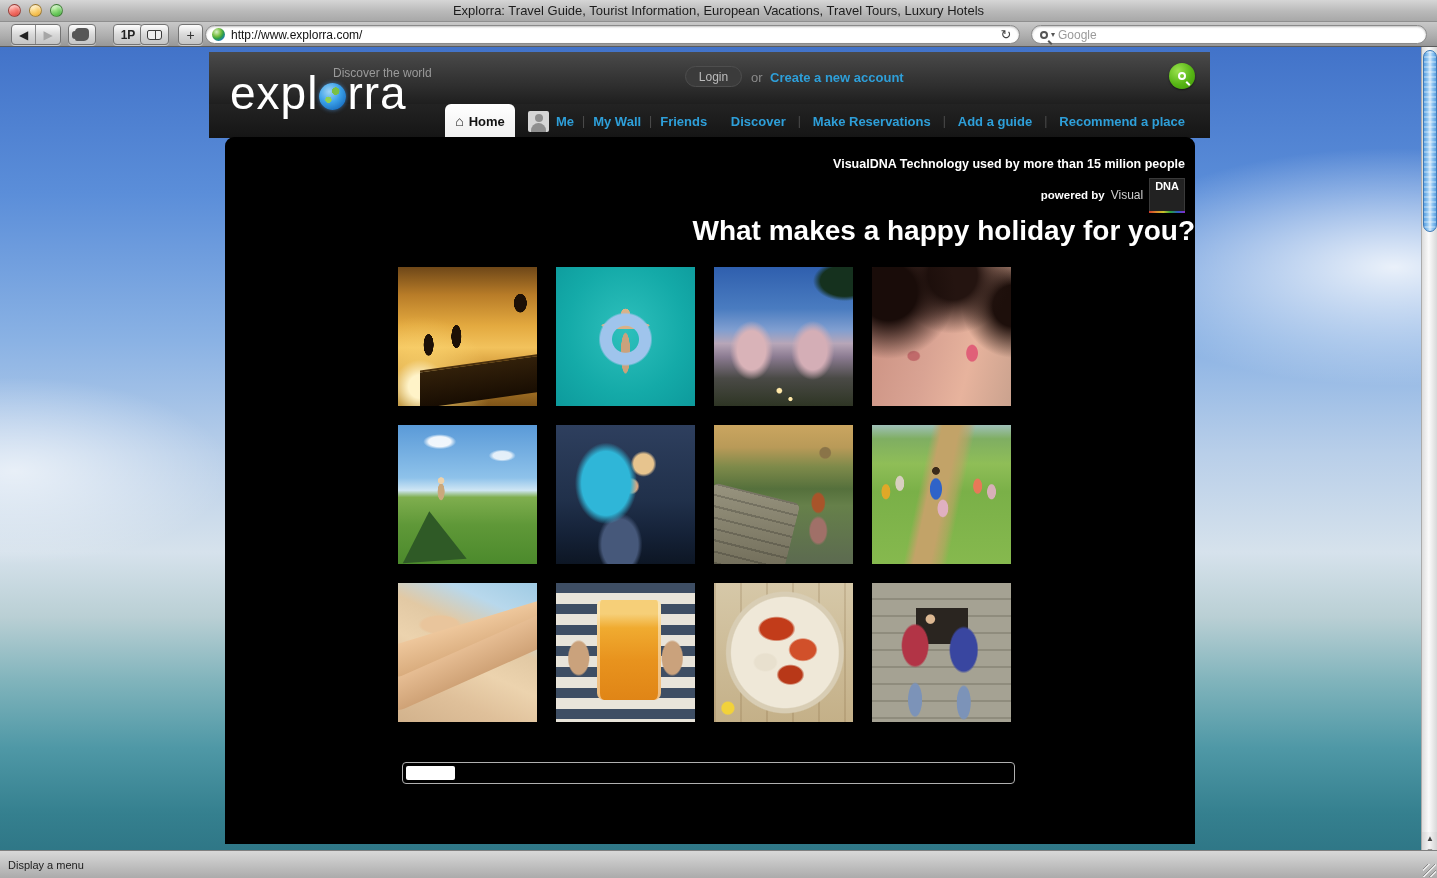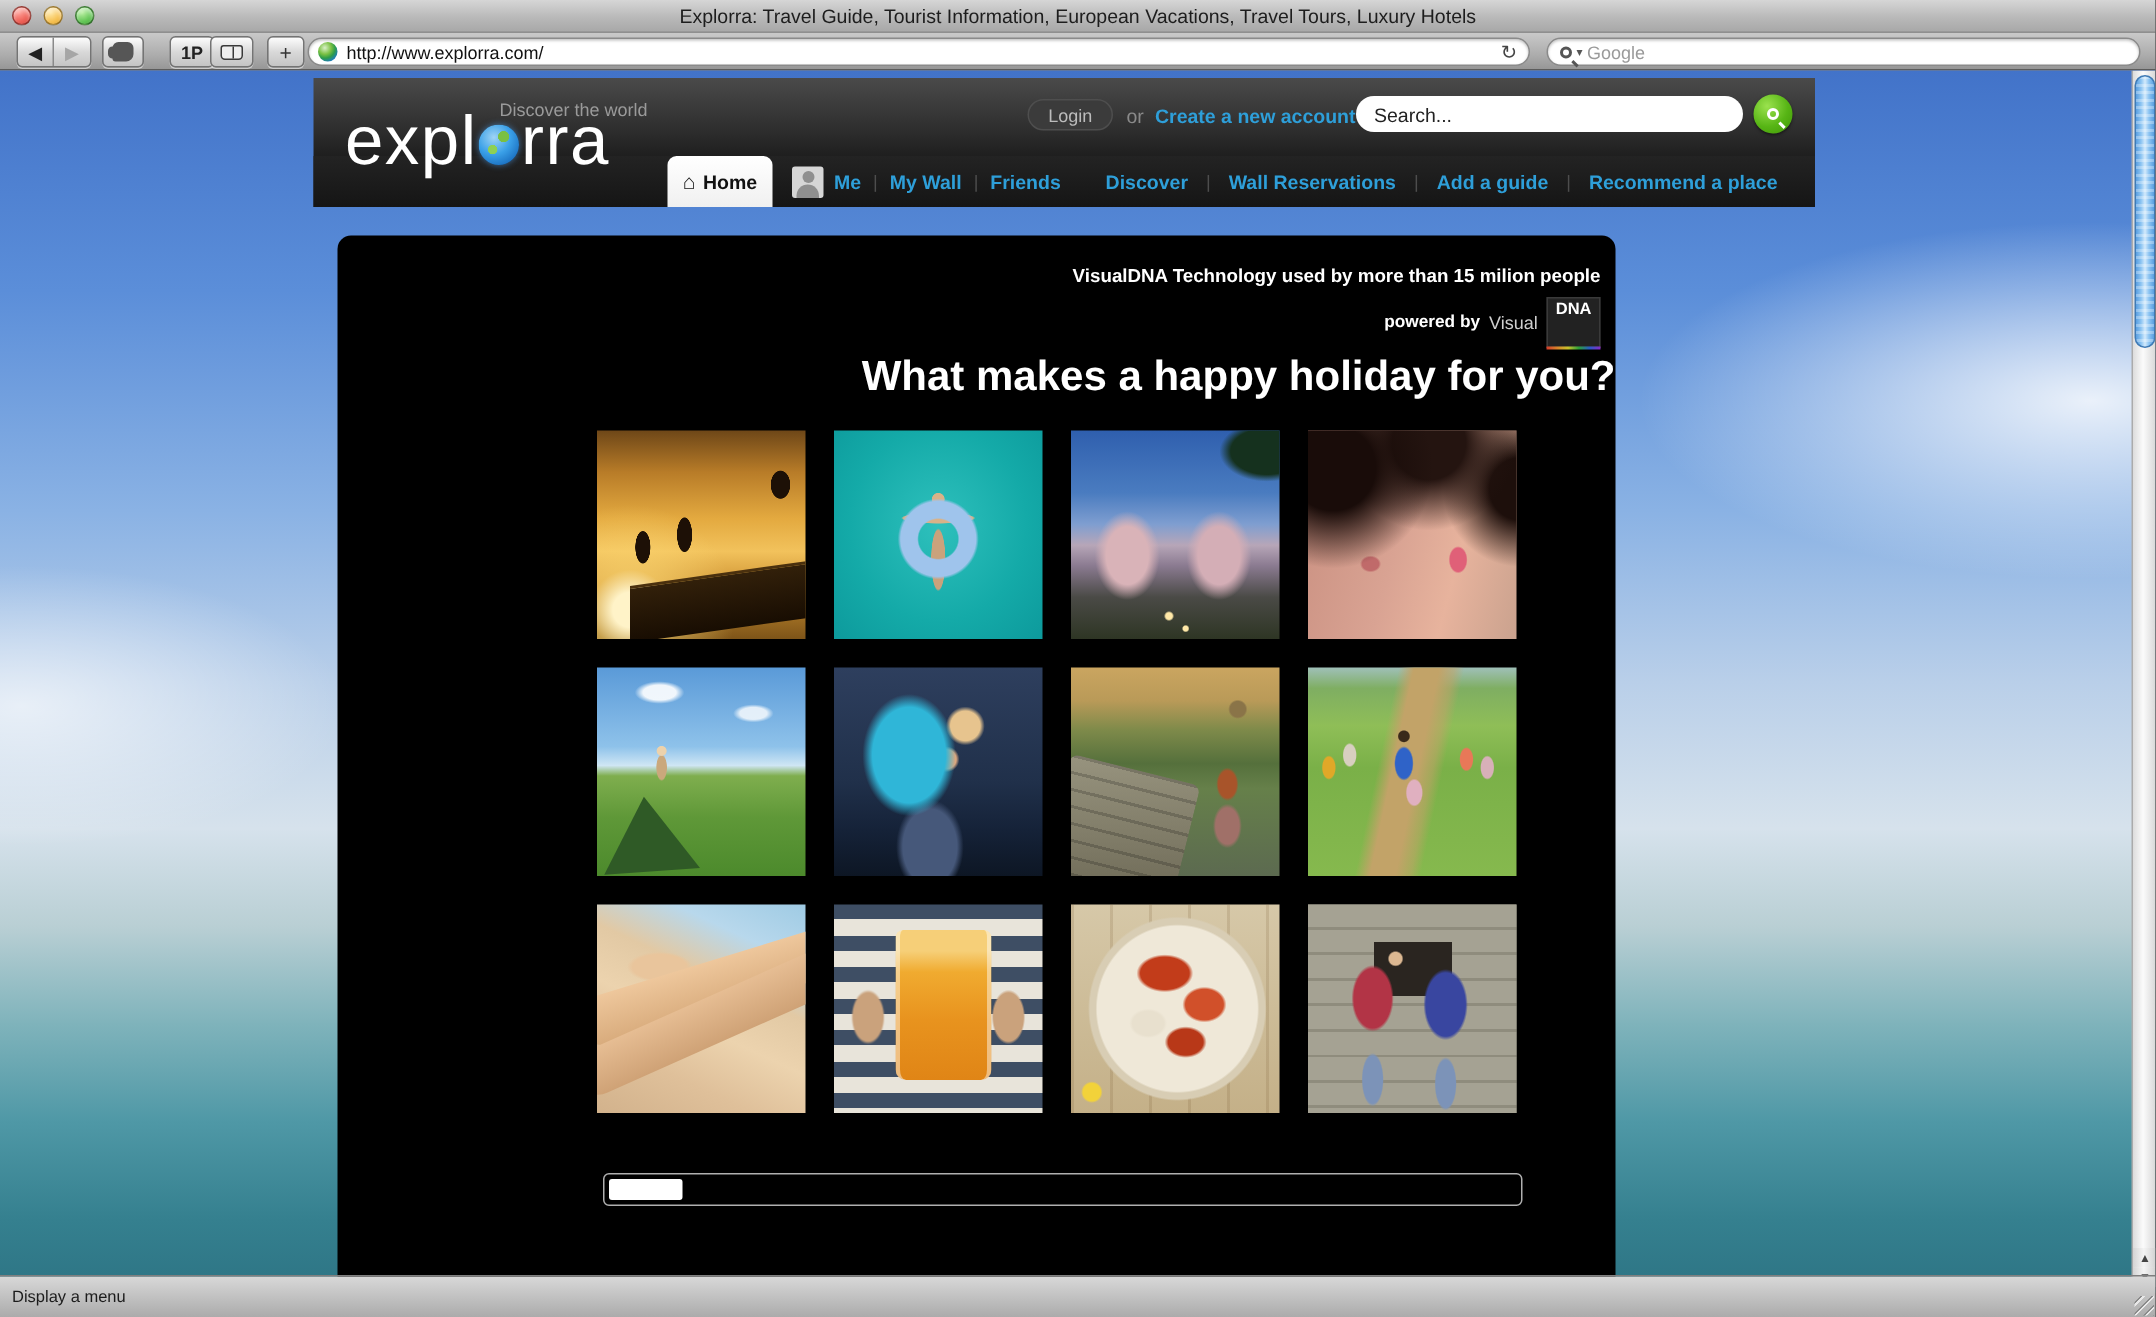--- a/index.html
+++ b/index.html
@@ -101,21 +101,21 @@
   .avatar { margin-left:13px; width:21px; height:21px; background:#d6d6d6; border-radius:2px; position:relative; overflow:hidden; }
   .avatar::before { content:''; position:absolute; left:6.5px; top:3px; width:8px; height:8px; border-radius:50%; background:#8f8f8f; }
   .avatar::after { content:''; position:absolute; left:3px; top:12px; width:15px; height:10px; border-radius:8px 8px 0 0; background:#8f8f8f; }
   .blue-link { color:#2E9FD9; font-size:13px; font-weight:bold; text-decoration:none; cursor:pointer; white-space:nowrap; }
   .tabsep { color:#4d4d4d; font-size:12px; margin:0 8px; }
   .tab-me { margin-left:7px; }
   .rnav { margin-left:auto; margin-right:25px; display:flex; align-items:center; }
   .rnav .tabsep { margin:0 12px; }
 
   
-  .quiz-panel { position:absolute; left:225px; top:110px; width:852px; height:707px;
+  .quiz-panel { position:absolute; left:225px; top:90px; width:970px; height:707px;
     background:#000; border-radius:9px 9px 0 0; }
   .vdna-line { position:absolute; right:10px; top:20px; color:#fff; font-size:12.5px; font-weight:bold; }
   .powered { position:absolute; right:10px; top:41px; display:flex; align-items:center; gap:6px; }
   .powered-label { color:#fff; font-size:11.5px; font-weight:bold; }
   .vdna-word { color:#cfcfcf; font-size:12px; }
   .vdna-dna { position:relative; color:#fff; font-size:11px; font-weight:bold; background:#222;
     border:1px solid #3a3a3a; padding:1px 5px 19px; }
   .vdna-dna::after { content:''; position:absolute; left:-1px; right:-1px; bottom:-2px; height:2px;
     background:linear-gradient(90deg,#d23a2a,#d8852a,#c8c22a,#2aa03a,#2a5ac8,#8a2ac8); }
   .question { position:absolute; left:0; right:0; top:78px; text-align:right; color:#fff;
@@ -299,40 +299,39 @@
       <div class="navstrip"></div>
       <div class="logo">
         <span>expl</span>
         <span class="globe"></span>
         <span>rra</span>
       </div>
       <div class="tagline">Discover the world</div>
       <div class="login-btn">Login</div>
       <span class="or-label">or</span>
       <a class="create-link blue-link">Create a new account</a>
-      <input class="site-search" placeholder="Search..." style="">
       <button class="go-btn">
           <span class="mag white"></span>
         </button>
 
       <div class="tabrow">
         <div class="tab-home">
           <span class="home-ico">⌂</span>
           <span>Home</span>
         </div>
         <span class="avatar"></span>
         <a class="blue-link tab-me">Me</a>
         <span class="tabsep">|</span>
         <a class="blue-link">My Wall</a>
         <span class="tabsep">|</span>
         <a class="blue-link">Friends</a>
         <div class="rnav">
           <a class="blue-link">Discover</a>
           <span class="tabsep">|</span>
-          <a class="blue-link">Wall Reservations</a>
+          <a class="blue-link">Make Reservations</a>
           <span class="tabsep">|</span>
           <a class="blue-link">Add a guide</a>
           <span class="tabsep">|</span>
           <a class="blue-link">Recommend a place</a>
         </div>
       </div>
     </div>
 
     <div class="quiz-panel">
       <div class="vdna-line">VisualDNA Technology used by more than 15 milion people</div>

